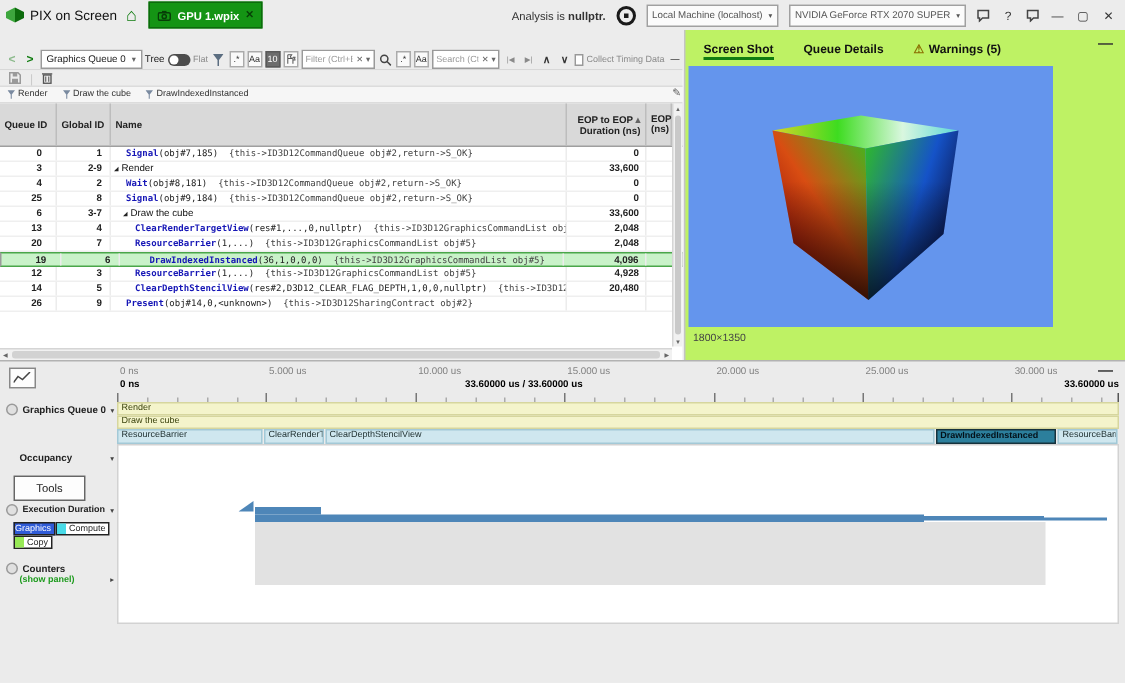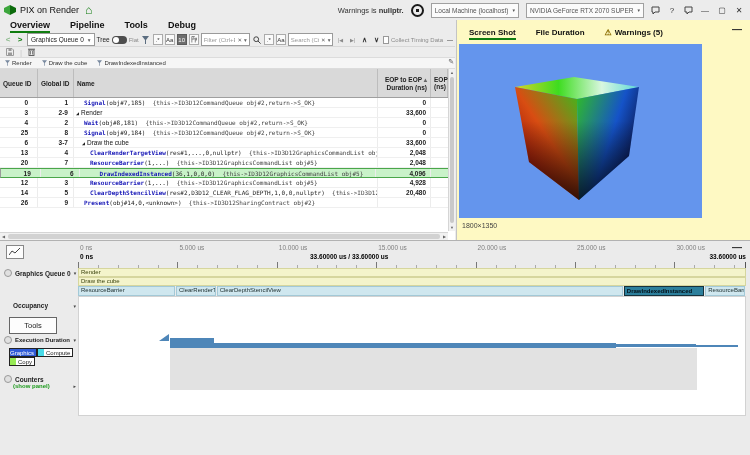--- a/index.html
+++ b/index.html
@@ -77,21 +77,21 @@
   .exp{font-size:5px;margin-right:2px;color:#222;}
   #vscroll{position:absolute;right:0;top:22px;width:7px;height:162px;background:#f1f1f1;border-left:1px solid #d5d5d5;box-sizing:border-box;}
   #vscroll .a{font-size:4px;color:#666;text-align:center;height:7px;line-height:7px;}
   #vscroll .thumb{position:absolute;left:1px;top:8px;bottom:8px;width:4px;background:#c9c9c9;border-radius:2px;}
   #pencil{position:absolute;right:1px;top:11px;font-size:7px;color:#555;}
   #hscroll{position:absolute;left:0;bottom:1px;height:8px;width:448px;background:#f1f1f1;border-top:1px solid #d5d5d5;display:flex;align-items:center;box-sizing:border-box;}
   #hscroll .a{font-size:4px;color:#666;width:7px;text-align:center;}
   #hscroll .thumb{flex:1;height:5px;background:#d2d2d2;border-radius:2px;margin:0 1px;}
 
   
-  #rightpanel{position:absolute;top:20px;left:456px;width:294px;height:220px;background:#fef9c3;border-left:1px solid #c4c4c4;}
+  #rightpanel{position:absolute;top:20px;left:456px;width:294px;height:220px;background:#bef264;border-left:1px solid #c4c4c4;}
   #rtabs{height:20px;display:flex;align-items:flex-end;gap:20px;padding-left:12px;}
   .rtab{font-size:8px;font-weight:bold;color:#111;padding-bottom:3px;display:flex;gap:3px;align-items:center;}
   .rtab.active{border-bottom:2px solid #107c10;padding-bottom:1px;}
   .warn-glyph{color:#8a6d00;font-size:8px;}
   #rmin{position:absolute;right:9px;top:4px;font-size:10px;font-weight:bold;color:#333;}
   #shot{position:absolute;left:2px;top:24px;width:243px;height:174px;background:#6495ed;}
   #caption{position:absolute;left:5px;top:202px;font-size:7px;color:#444;}
 
   
   #timeline{position:absolute;top:240px;left:0;width:750px;height:215px;background:#ebebeb;border-top:1px solid #b2b2b2;box-sizing:border-box;}
@@ -130,26 +130,37 @@
 
 <div id="app">
 
   <div id="titlebar">
     <span style="margin-left:4px;">
       <svg width="12" height="12" viewBox="0 0 12 12">
         <polygon points="0,4 6,1 6,11 0,8" fill="#3da63d"></polygon>
         <polygon points="6,1 12,4 12,8 6,11" fill="#0c6b0c"></polygon>
       </svg>
     </span>
-    <span class="app-name">PIX on Render</span>
+    <span class="app-name">PIX on Screen</span>
     <span class="home">⌂</span>
     <span id="doc-tabs" style="display:flex;">
+        <span class="doc-tab active">
+          <span>
+            <svg width="9" height="7" viewBox="0 0 9 7">
+              <rect x="0.5" y="1.5" width="8" height="5" rx="1" fill="none" stroke="#073f07" stroke-width="1"></rect>
+              <circle cx="4.5" cy="4" r="1.4" fill="none" stroke="#073f07" stroke-width="1"></circle>
+              <rect x="3" y="0.2" width="3" height="1.5" fill="#073f07"></rect>
+            </svg>
+          </span>
+          <span>GPU 1.wpix</span>
+          <span class="x">✕</span>
+        </span>
       </span>
     <div class="tb-right">
-      <span class="status"><span>Warnings is </span><b>nullptr.</b></span>
+      <span class="status"><span>Analysis is </span><b>nullptr.</b></span>
       <span class="stopbtn">
           <i></i>
         </span>
       <span class="combo">
         <span>Local Machine (localhost)</span>
           <span class="arr">▾</span>
       </span>
       <span class="combo">
         <span>NVIDIA GeForce RTX 2070 SUPER</span>
           <span class="arr">▾</span>
@@ -164,26 +175,20 @@
         <svg width="9" height="9" viewBox="0 0 9 9">
             <path d="M1,1 h7 v5 h-3 l-2,2 v-2 h-2 z" fill="none" stroke="#444" stroke-width="1"></path>
           </svg>
       </span>
       <span class="winbtn">—</span>
       <span class="winbtn">▢</span>
       <span class="winbtn">✕</span>
     </div>
   </div>
 
-  <div id="menubar">
-      <span class="menu-item active">Overview</span>
-      <span class="menu-item">Pipeline</span>
-      <span class="menu-item">Tools</span>
-      <span class="menu-item">Debug</span>
-    </div>
 
   <div id="toolbar">
     <span class="tbtn green dim">&lt;</span>
     <span class="tbtn green">&gt;</span>
     <span class="sel" style="width:64px;">
       <span style="overflow:hidden;white-space:nowrap;">Graphics Queue 0</span>
       <span class="mini" style="margin-left:auto;">▾</span>
     </span>
     <span class="toggle-wrap">
       <span>Tree</span>
@@ -429,21 +434,21 @@
       <span class="a">▶</span>
     </div>
   </div>
 
   <div id="rightpanel">
     <div id="rtabs">
         <span class="rtab active">
           <span>Screen Shot</span>
         </span>
         <span class="rtab">
-          <span>File Duration</span>
+          <span>Queue Details</span>
         </span>
         <span class="rtab">
           <span class="warn-glyph">⚠</span>
           <span>Warnings (5)</span>
         </span>
       </div>
     <span id="rmin">—</span>
     <div id="shot">
       <svg width="243" height="174" viewBox="0 0 243 174">
         <defs>

